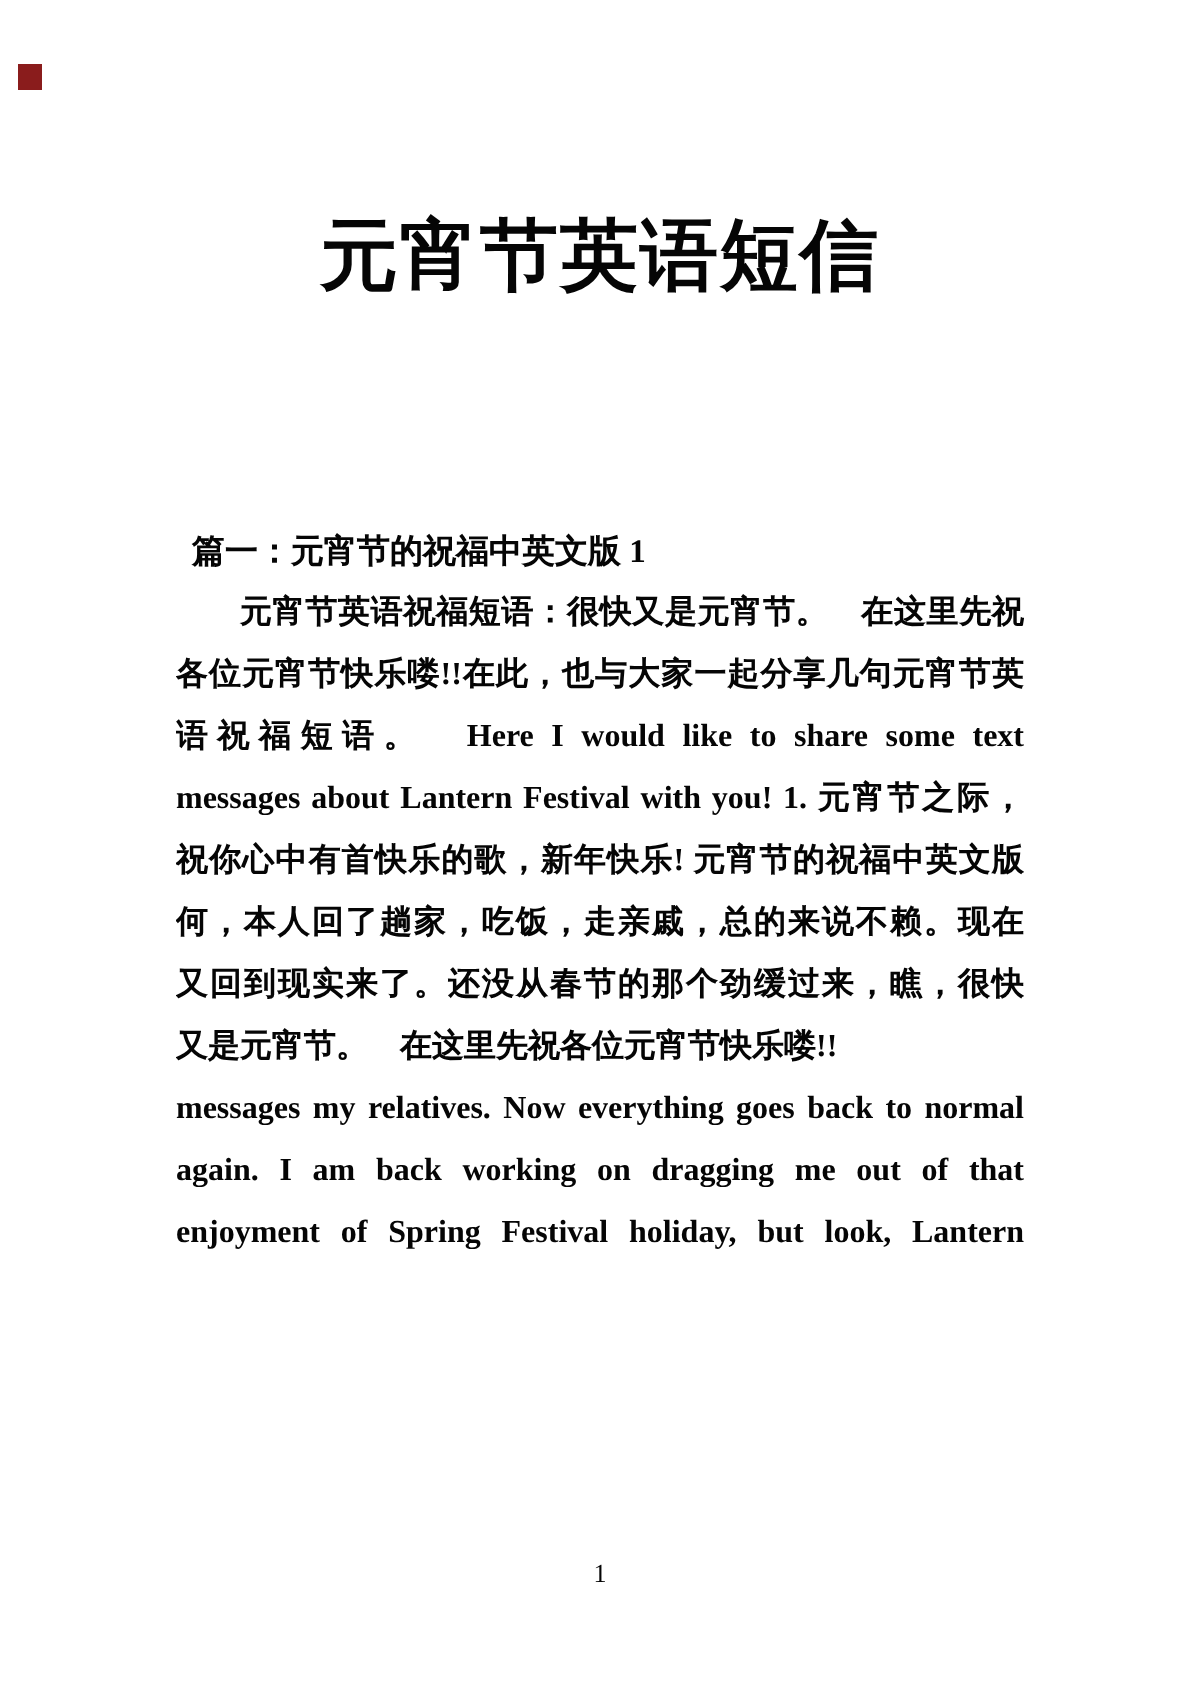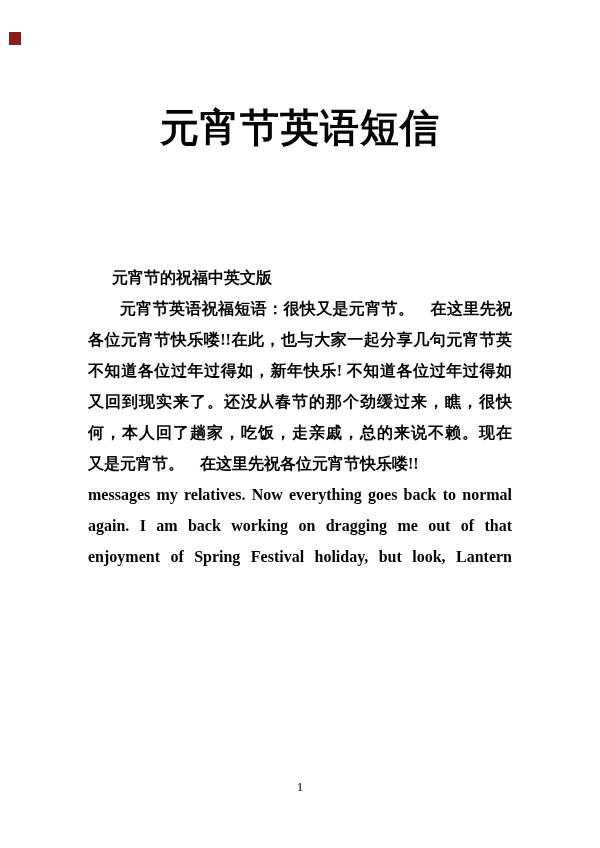--- a/index.html
+++ b/index.html
@@ -78,27 +78,29 @@
 </head>
 <body>
 
 <div class="page">
 
   <div class="corner-mark"></div>
 
   <h1 class="doc-title">元宵节英语短信</h1>
 
   <div class="body-col">
-    <div class="subheading">元宵节的祝福中英文版</div>
+    <div class="heading">篇一：元宵节的祝福中英文版 1</div>
 
     <div class="line cn-indent">元宵节英语祝福短语：很快又是元宵节。　在这里先祝</div>
     <div class="line">各位元宵节快乐喽!!在此，也与大家一起分享几句元宵节英</div>
-    <div class="line">不知道各位过年过得如，新年快乐! 不知道各位过年过得如</div>
+    <div class="line">语祝福短语。　Here I would like to share some text</div>
+    <div class="line">messages about Lantern Festival with you! 1. 元宵节之际，</div>
+    <div class="line">祝你心中有首快乐的歌，新年快乐! 元宵节的祝福中英文版</div>
+    <div class="line">何，本人回了趟家，吃饭，走亲戚，总的来说不赖。现在</div>
     <div class="line">又回到现实来了。还没从春节的那个劲缓过来，瞧，很快</div>
-    <div class="line">何，本人回了趟家，吃饭，走亲戚，总的来说不赖。现在</div>
     <div class="line no-just">又是元宵节。　在这里先祝各位元宵节快乐喽!!</div>
 
     <div class="line">messages my relatives. Now everything goes back to normal</div>
     <div class="line">again. I am back working on dragging me out of that</div>
     <div class="line">enjoyment of Spring Festival holiday, but look, Lantern</div>
   </div>
 
   <div class="footer">1</div>
 
 </div>

